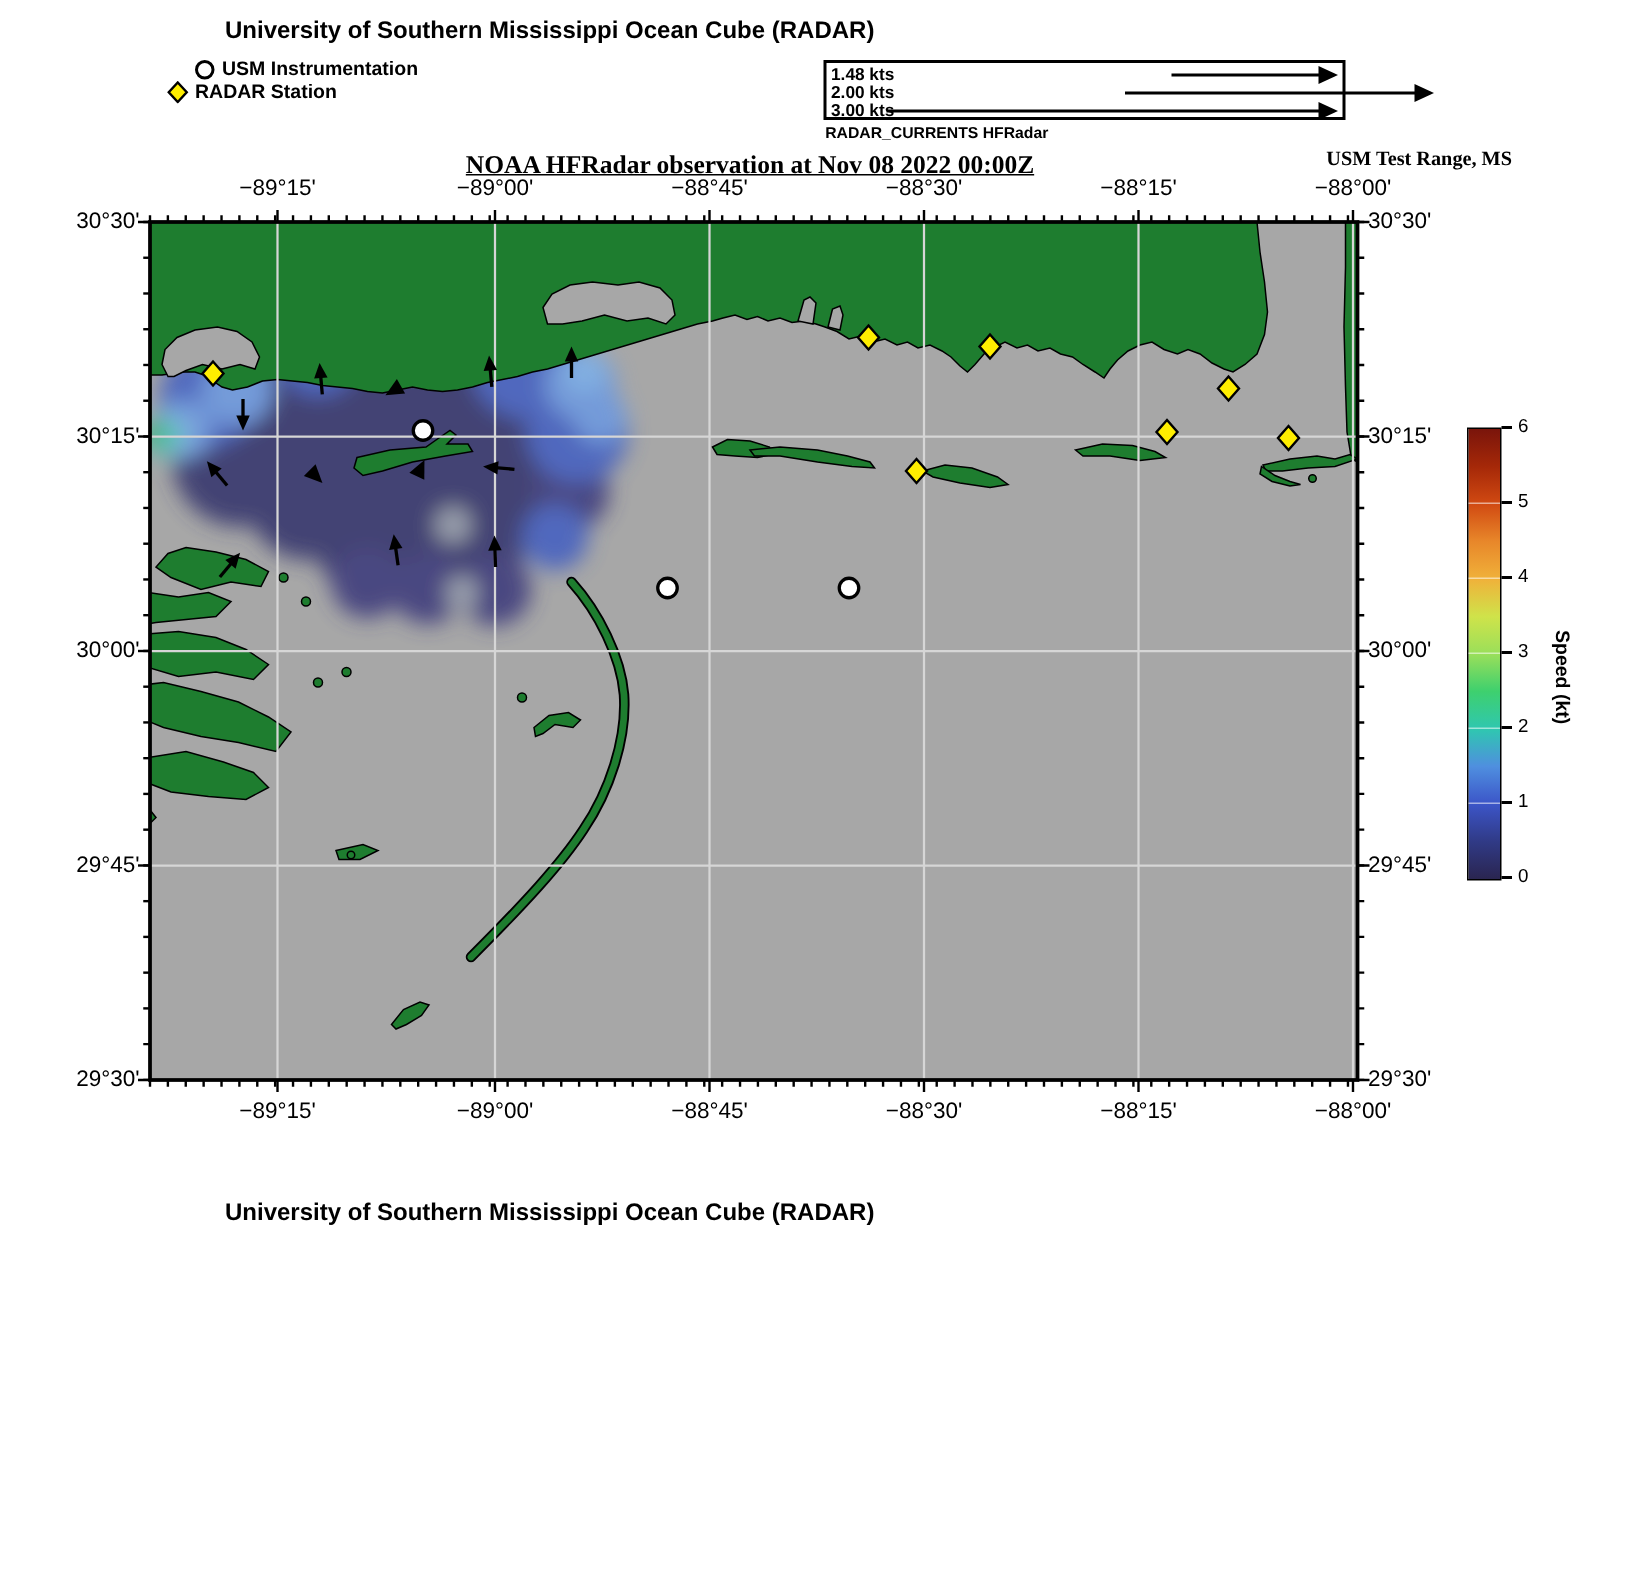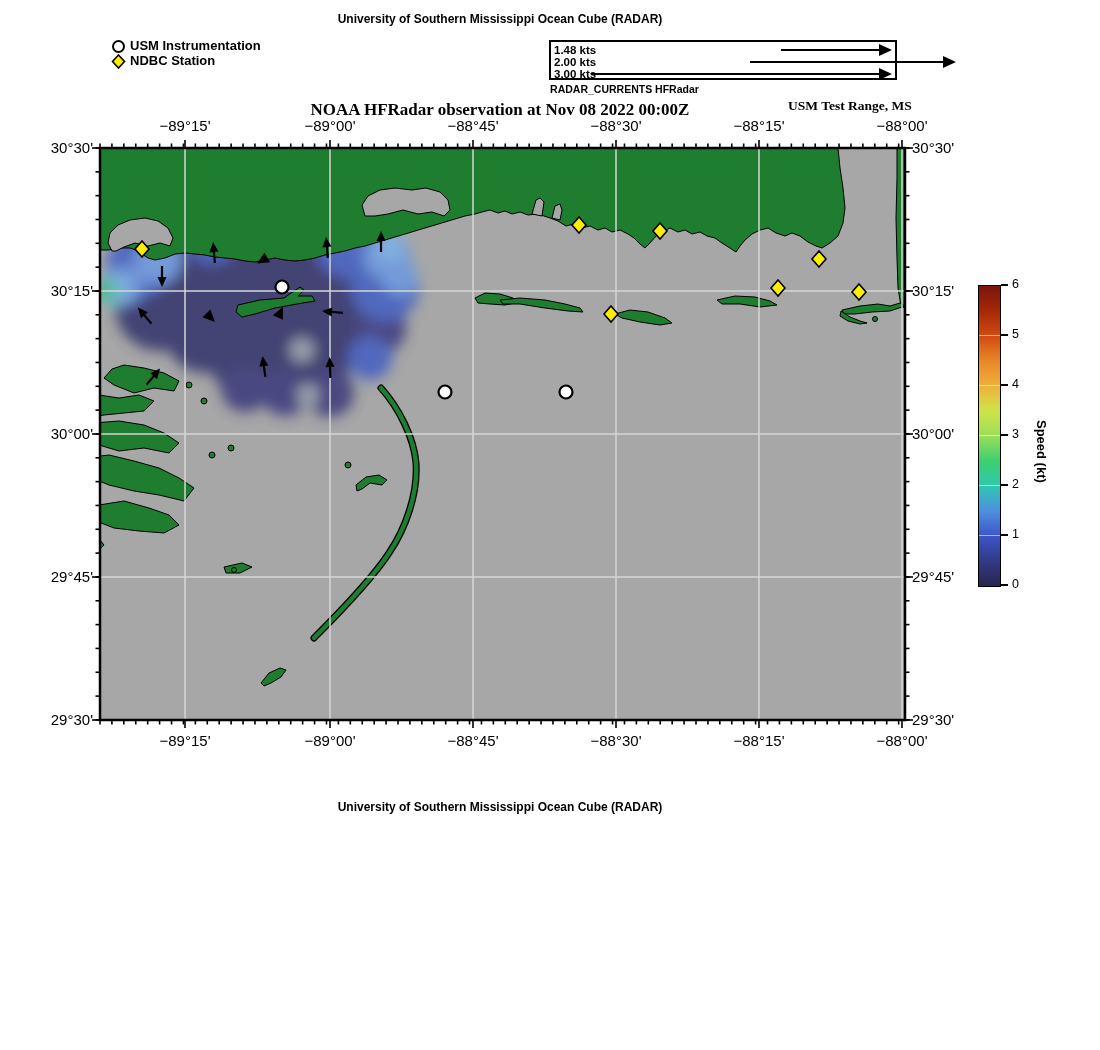--- a/index.html
+++ b/index.html
@@ -1,19 +1,19 @@
 <!DOCTYPE html>
 <html><head>
 <meta charset="utf-8">
 <style>
   html,body{margin:0;padding:0;background:#fff;}
   #page{position:relative;width:1100px;height:1050px;background:#ffffff;overflow:hidden;
         font-family:"Liberation Sans",sans-serif;color:#000;}
   .abs{position:absolute;}
-  .title{font-weight:bold;font-size:12px;text-align:center;letter-spacing:0px;}
+  .title{font-weight:bold;font-size:16px;letter-spacing:0px;}
   .subtitle{font-family:"Liberation Serif",serif;font-weight:bold;font-size:17px;text-align:center;}
   .range-label{font-family:"Liberation Serif",serif;font-weight:bold;font-size:13.5px;}
   .legend-row{position:absolute;display:flex;align-items:center;gap:4px;height:16px;}
   .legend-label{font-weight:bold;font-size:13px;line-height:14px;}
   #vecbox{position:absolute;left:549px;top:40px;width:348px;height:40px;border:2px solid #000;background:#fff;box-sizing:border-box;}
   .vecrow{position:absolute;height:12px;}
   .veclabel{position:absolute;left:3px;top:0;font-weight:bold;font-size:11.5px;line-height:12px;}
   .vecline{position:absolute;top:5px;height:1.5px;background:#000;}
   .vechead{position:absolute;top:0px;width:0;height:0;border-top:6px solid transparent;
            border-bottom:6px solid transparent;border-left:13px solid #000;}
@@ -29,31 +29,31 @@
   #cb-title{position:absolute;left:1034px;top:420px;font-weight:bold;font-size:13px;
             writing-mode:vertical-rl;transform-origin:center;}
 </style>
 </head>
 <body>
 
 <div id="page">
 
   <div class="abs title" style="left:150px;top:12px;width:700px;">University of Southern Mississippi Ocean Cube (RADAR)</div>
 
-  <div class="legend-row" style="left:111px;top:38px;">
+  <div class="legend-row" style="left:129px;top:38px;">
     <svg width="15" height="15">
       <circle cx="7.5" cy="7.5" r="5.5" fill="#ffffff" stroke="#000" stroke-width="2"></circle>
     </svg>
     <span class="legend-label">USM Instrumentation</span>
   </div>
   <div class="legend-row" style="left:111px;top:53px;">
     <svg width="15" height="15">
       <path d="M7.5 1 L13.5 7.5 L7.5 14 L1.5 7.5 Z" fill="#ffee00" stroke="#000" stroke-width="1.6"></path>
     </svg>
-    <span class="legend-label">NDBC Station</span>
+    <span class="legend-label">RADAR Station</span>
   </div>
 
   <div id="vecbox">
       <div class="vecrow" style="top: 2px; left: 0px; width: 344px;">
         <span class="veclabel">1.48 kts</span>
         <div class="vecline" style="width: 100px; right: 14px;"></div>
         <div class="vechead" style="right: 3px;"></div>
       </div>
       <div class="vecrow" style="top: 14px; left: 0px; width: 408px;">
         <span class="veclabel">2.00 kts</span>
@@ -61,22 +61,22 @@
         <div class="vechead" style="right: 3px;"></div>
       </div>
       <div class="vecrow" style="top: 26px; left: 0px; width: 344px;">
         <span class="veclabel">3.00 kts</span>
         <div class="vecline" style="width: 290px; right: 14px;"></div>
         <div class="vechead" style="right: 3px;"></div>
       </div>
     </div>
   <div class="veccaption" style="left:547px;top:83px;width:155px;text-align:center;position:absolute;">RADAR_CURRENTS HFRadar</div>
 
-  <div class="abs subtitle" style="left:200px;top:100px;width:600px;">NOAA HFRadar observation at Nov 08 2022 00:00Z</div>
-  <div class="abs range-label" style="left:788px;top:98px;width:200px;text-align:left;">USM Test Range, MS</div>
+  <div class="abs subtitle" style="left:200px;top:100px;width:600px;text-decoration:underline;">NOAA HFRadar observation at Nov 08 2022 00:00Z</div>
+  <div class="abs range-label" style="left:808px;top:98px;width:200px;text-align:right;">USM Test Range, MS</div>
 
   <svg id="map-svg" class="abs" style="left:84px;top:133px;" width="845" height="612">
     <defs>
       <clipPath id="plotclip">
           <rect x="16" y="15" width="805" height="572"></rect>
         </clipPath>
       <filter id="blur7" x="-40%" y="-40%" width="180%" height="180%">
         <feGaussianBlur stdDeviation="7"></feGaussianBlur>
       </filter>
     </defs>

